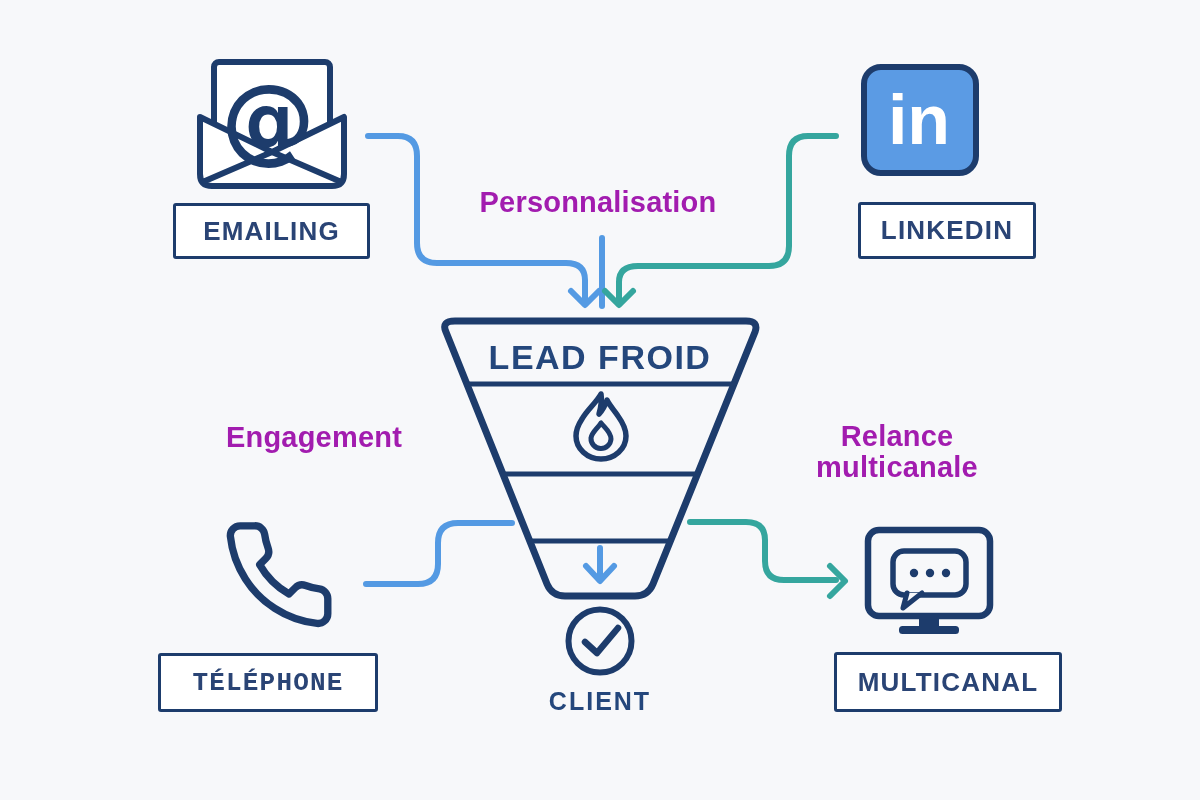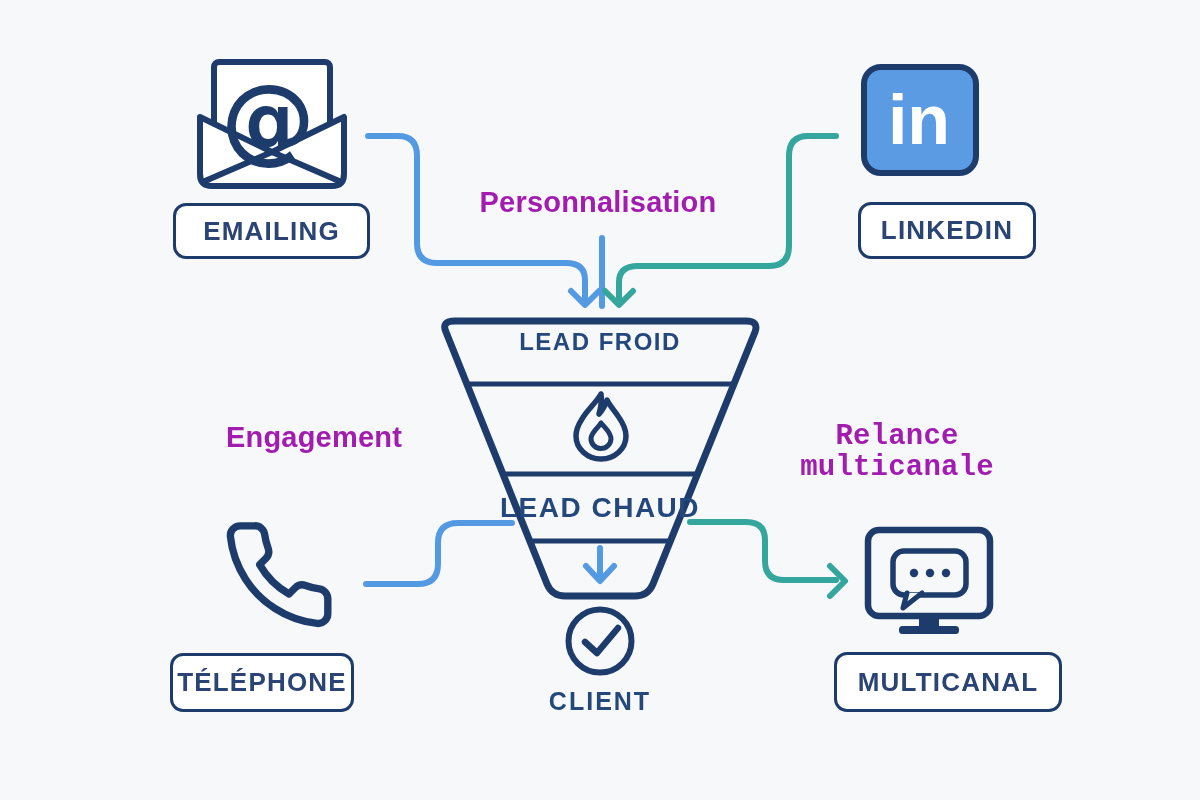--- a/index.html
+++ b/index.html
@@ -20,27 +20,27 @@
     color:#a21caf;
     text-align:center;
     white-space:nowrap;
   }
   .flow-label{font-size:29px;font-weight:600;letter-spacing:0.2px;}
   .funnel-label{font-weight:700;letter-spacing:1.5px;color:#24477c;}
   .badge{
     position:absolute;
     background:#ffffff;
     border:3.5px solid #1d3c6c;
-    border-radius:13px;
+    border-radius:3px;
     display:flex;align-items:center;justify-content:center;
     font-weight:700;font-size:26px;letter-spacing:1.2px;
     color:#2a4475;
     box-sizing:border-box;
   }
-  .two-line{line-height:31px;font-family:Liberation Mono, monospace;}
+  .two-line{line-height:31px;}
 </style>
 </head>
 <body>
 
 <div class="canvas">
 
   <svg class="artwork" width="1200" height="800" viewBox="0 0 1200 800">
 
     <g>
       <path class="conn" d="M368,136 H398 Q417,136 417,156 V243 Q417,263 437,263 H566 Q585,263 585,280 V299" stroke="#549ae3"></path>
@@ -115,27 +115,26 @@
 
   <div class="txt flow-label" style="left:398px;top:186px;width:400px;">Personnalisation</div>
 
   <div class="txt flow-label" style="left:164px;top:421px;width:300px;">Engagement</div>
 
   <div class="txt flow-label two-line" style="left:747px;top:421px;width:300px;">
     <span style="display:block">Relance</span>
     <span style="display:block">multicanale</span>
   </div>
 
-  <div class="txt funnel-label" style="left:450px;top:328px;width:300px;font-size:24px;">LEAD FROID</div>
+  <div class="txt funnel-label" style="left:450px;top:338px;width:300px;font-size:34px;">LEAD FROID</div>
 
-  <div class="txt funnel-label" style="left:450px;top:492px;width:300px;font-size:28px;">LEAD CHAUD</div>
 
   <div class="txt funnel-label" style="left:450px;top:687px;width:300px;font-size:25px;letter-spacing:2px;">CLIENT</div>
 
   <div class="badge" style="left:173px;top:203px;width:197px;height:56px;">EMAILING</div>
 
   <div class="badge" style="left:830px;top:202px;width:178px;height:57px;margin-left:28px;">LINKEDIN</div>
 
-  <div class="badge" style="left:170px;top:653px;width:184px;height:59px;">TÉLÉPHONE</div>
+  <div class="badge" style="left:158px;top:653px;width:220px;height:59px;font-family:Liberation Mono, monospace;">TÉLÉPHONE</div>
 
   <div class="badge" style="left:810px;top:652px;width:228px;height:60px;margin-left:24px;">MULTICANAL</div>
 
 </div>
 
 </body></html>

